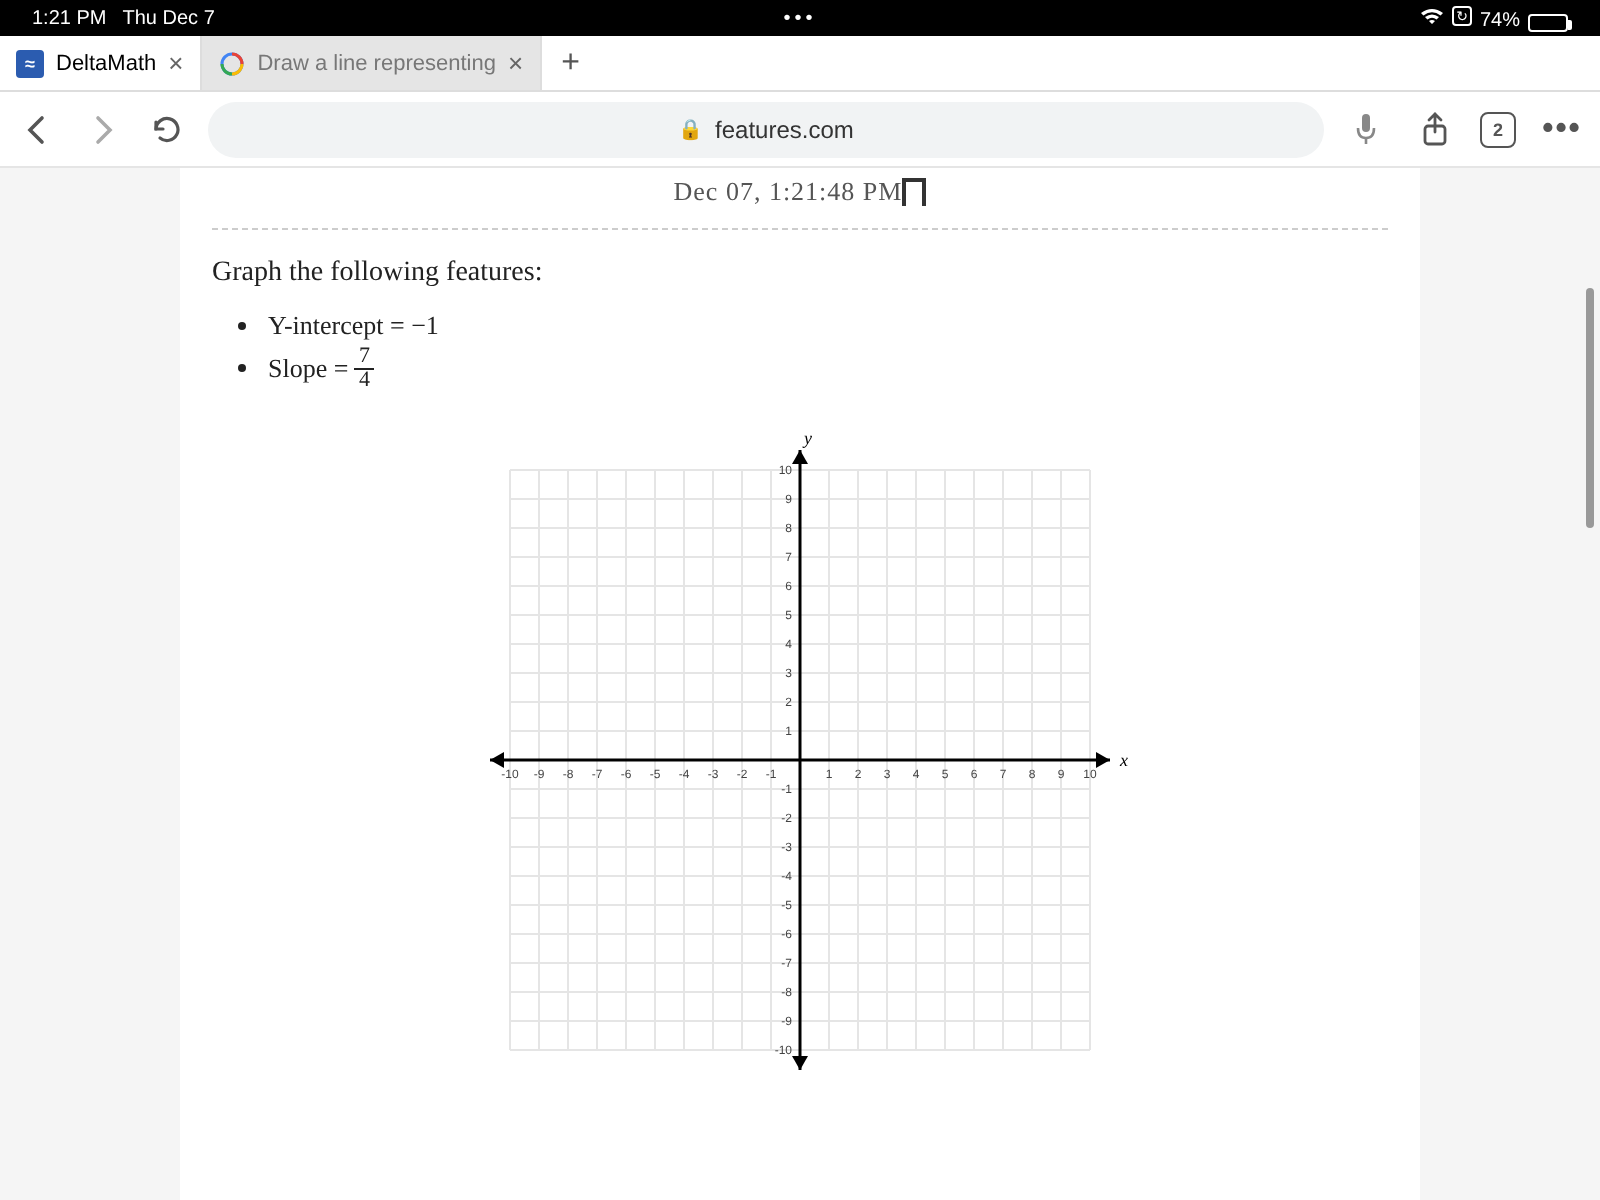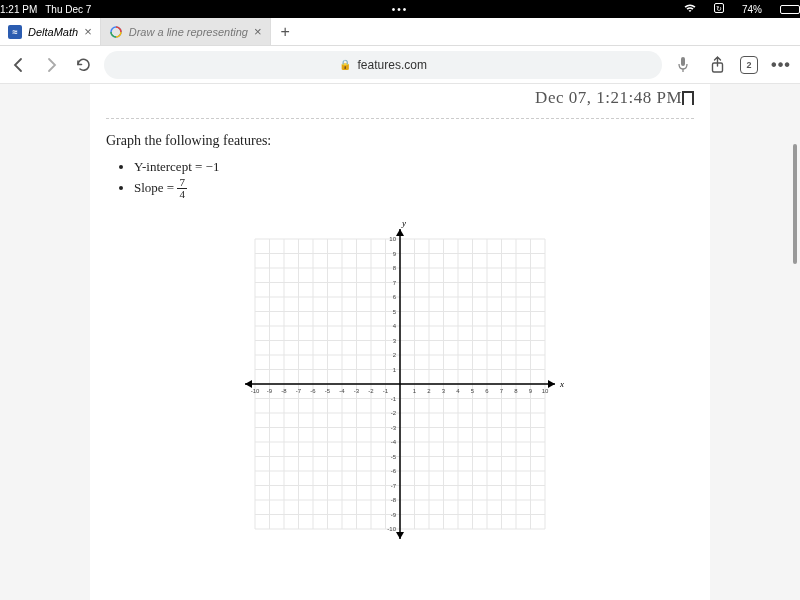--- a/index.html
+++ b/index.html
@@ -1,49 +1,49 @@
 <!DOCTYPE html>
 <html><head>
   <meta charset="utf-8">
   <style>
     * { margin: 0; padding: 0; box-sizing: border-box; }
     body { font-family: -apple-system, BlinkMacSystemFont, sans-serif; background: #fff; width: 800px; height: 600px; overflow: hidden; }
     
-    .status-bar { background: #000; color: #fff; height: 18px; display: flex; align-items: center; padding: 0 0; font-size: 10px; font-weight: 500; justify-content: space-between; }
+    .status-bar { background: #000; color: #fff; height: 18px; display: flex; align-items: center; padding: 0 16px; font-size: 10px; font-weight: 500; justify-content: space-between; }
     .status-left { display: flex; gap: 8px; }
     .status-center { position: absolute; left: 50%; transform: translateX(-50%); letter-spacing: 2px; }
-    .status-right { display: flex; align-items: center; gap: 18px; }
+    .status-right { display: flex; align-items: flex-end; gap: 4px; }
     .battery-icon { display: inline-block; width: 20px; height: 9px; border: 1px solid #fff; border-radius: 2px; position: relative; }
     .battery-icon::after { content: ''; position: absolute; right: -3px; top: 2px; width: 2px; height: 5px; background: #fff; border-radius: 0 1px 1px 0; }
     .battery-fill { background: #fff; height: 100%; width: 74%; }
     
     .tab-bar { background: #fff; height: 28px; display: flex; align-items: stretch; border-bottom: 1px solid #ddd; }
     .tab { display: flex; align-items: center; padding: 0 8px; gap: 6px; border-right: 1px solid #ddd; font-size: 11px; max-width: 180px; }
     .tab.active { background: #fff; }
     .tab.inactive { background: #e5e5e5; color: #777; }
-    .tab-title { white-space: nowrap; overflow: hidden; text-overflow: ellipsis; flex: 1; font-style: italic; }
+    .tab-title { white-space: nowrap; overflow: hidden; text-overflow: ellipsis; flex: 1; }
     .tab-close { color: #666; font-size: 13px; cursor: pointer; }
     .tab-favicon { width: 14px; height: 14px; display: flex; align-items: center; justify-content: center; font-size: 9px; font-weight: bold; }
     .favicon-delta { background: #2b5cb0; color: #fff; border-radius: 2px; }
     .favicon-google { background: transparent; }
     .new-tab { padding: 0 10px; color: #555; font-size: 16px; display: flex; align-items: center; cursor: pointer; }
     
     .nav-bar { background: #fff; height: 38px; display: flex; align-items: center; padding: 4px 8px; gap: 10px; border-bottom: 1px solid #e5e5e5; }
     .nav-btn { width: 22px; height: 22px; display: flex; align-items: center; justify-content: center; color: #555; cursor: pointer; }
     .url-bar { flex: 1; background: #f1f3f4; border-radius: 16px; height: 28px; display: flex; align-items: center; padding: 0 12px; gap: 6px; font-size: 12px; color: #333; justify-content: center; }
     .lock-icon { font-size: 10px; }
     .nav-right { display: flex; align-items: center; gap: 12px; }
     .tab-count { border: 1.5px solid #555; border-radius: 4px; width: 18px; height: 18px; display: flex; align-items: center; justify-content: center; font-size: 9px; font-weight: bold; color: #555; }
     .menu-dots { letter-spacing: 1px; color: #555; font-weight: bold; }
     
     .content-wrapper { height: 516px; overflow: hidden; position: relative; background: #f5f5f5; }
     .scroll-indicator { position: absolute; right: 3px; top: 60px; width: 4px; height: 120px; background: #999; border-radius: 2px; }
     .page { background: #fff; margin: 0 auto; max-width: 620px; padding: 0 16px 20px 16px; min-height: 100%; position: relative; }
     
-    .timestamp-row { display: flex; justify-content: flex-end; align-items: center; color: #555; font-size: 17px; font-family: Georgia, serif; padding: 4px 0; letter-spacing: 0.5px; }
+    .timestamp-row { display: flex; justify-content: center; align-items: center; color: #555; font-size: 13px; font-family: Georgia, serif; padding: 4px 0; letter-spacing: 0.5px; }
     .divider { border-top: 1px dashed #ccc; margin: 6px 0 14px 0; }
     
     .prompt { font-family: Georgia, serif; font-size: 14px; color: #222; }
     .bullets { margin: 10px 0 6px 28px; font-family: Georgia, serif; font-size: 13px; color: #222; }
     .bullets li { margin: 3px 0; }
     .frac { display: inline-block; vertical-align: middle; text-align: center; line-height: 1; font-size: 11px; position: relative; top: -1px; }
     .frac .num { display: block; border-bottom: 1px solid #222; padding: 0 2px; }
     .frac .den { display: block; padding: 0 2px; }
     
     .graph-wrap { display: flex; justify-content: center; margin-top: 18px; }

